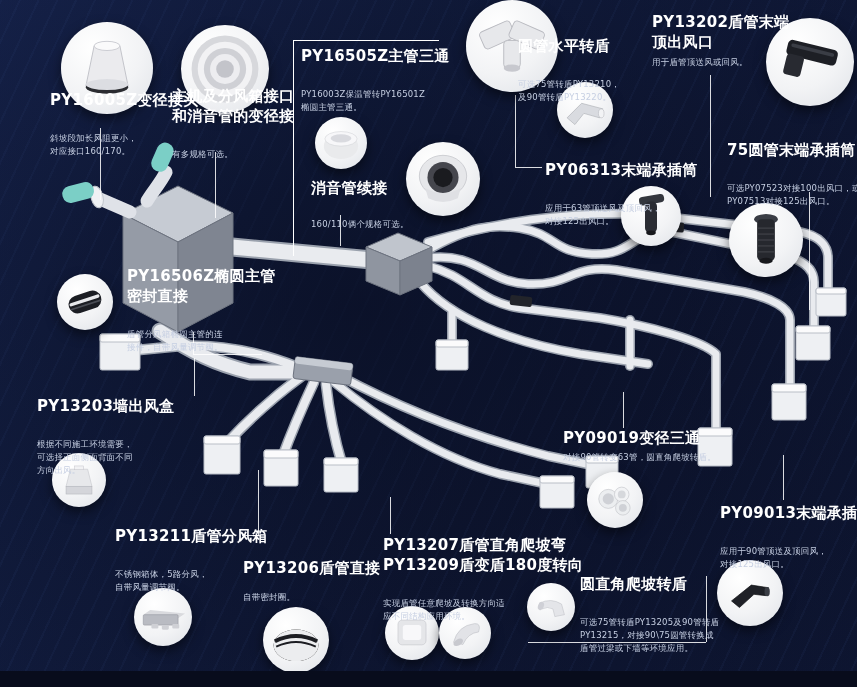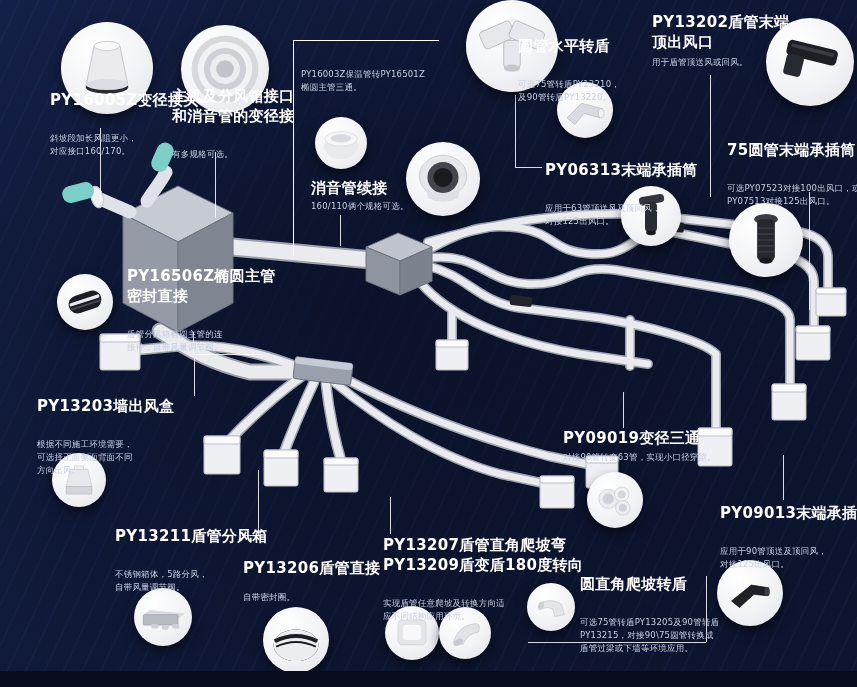--- a/index.html
+++ b/index.html
@@ -300,27 +300,28 @@
     <div class="cd">对应接口160/170。</div>
   </div>
 
   <div class="callout" style="left:172px;top:86px">
     <div class="ct">主机及分风箱接口</div>
     <div class="ct">和消音管的变径接</div>
     <div class="cd first">有多规格可选。</div>
   </div>
 
   <div class="callout" style="left:301px;top:46px">
+    <div class="ct">PY16505Z主管三通</div>
     <div class="cd first">PY16003Z保温管转PY16501Z</div>
     <div class="cd">椭圆主管三通。</div>
   </div>
 
   <div class="callout" style="left:311px;top:178px">
     <div class="ct">消音管续接</div>
-    <div class="cd" style="margin-top:2px">160/110俩个规格可选。</div>
+    <div class="cd" style="margin-top:20px">160/110俩个规格可选。</div>
   </div>
 
 
   <div class="callout" style="left:518px;top:36px">
     <div class="ct">圆管水平转盾</div>
     <div class="cd first">可选75管转盾PY13210，</div>
     <div class="cd">及90管转盾PY13220。</div>
   </div>
 
   <div class="callout" style="left:652px;top:12px">
@@ -375,21 +376,21 @@
 
   <div class="callout" style="left:580px;top:574px">
     <div class="ct">圆直角爬坡转盾</div>
     <div class="cd first">可选75管转盾PY13205及90管转盾</div>
     <div class="cd">PY13215，对接90\75圆管转换成</div>
     <div class="cd">盾管过梁或下墙等环境应用。</div>
   </div>
 
   <div class="callout" style="left:563px;top:428px">
     <div class="ct">PY09019变径三通</div>
-    <div class="cd" style="margin-top:3px">对接90管转变63管，实现小口径穿梁。</div>
+    <div class="cd" style="margin-top:3px">对接90管转变63管，圆直角爬坡转盾。</div>
   </div>
 
   <div class="callout" style="left:720px;top:503px">
     <div class="ct">PY09013末端承插筒</div>
     <div class="cd first">应用于90管顶送及顶回风，</div>
     <div class="cd">对接125出风口。</div>
   </div>
 
   <div class="footerbar"></div>
 </div>

